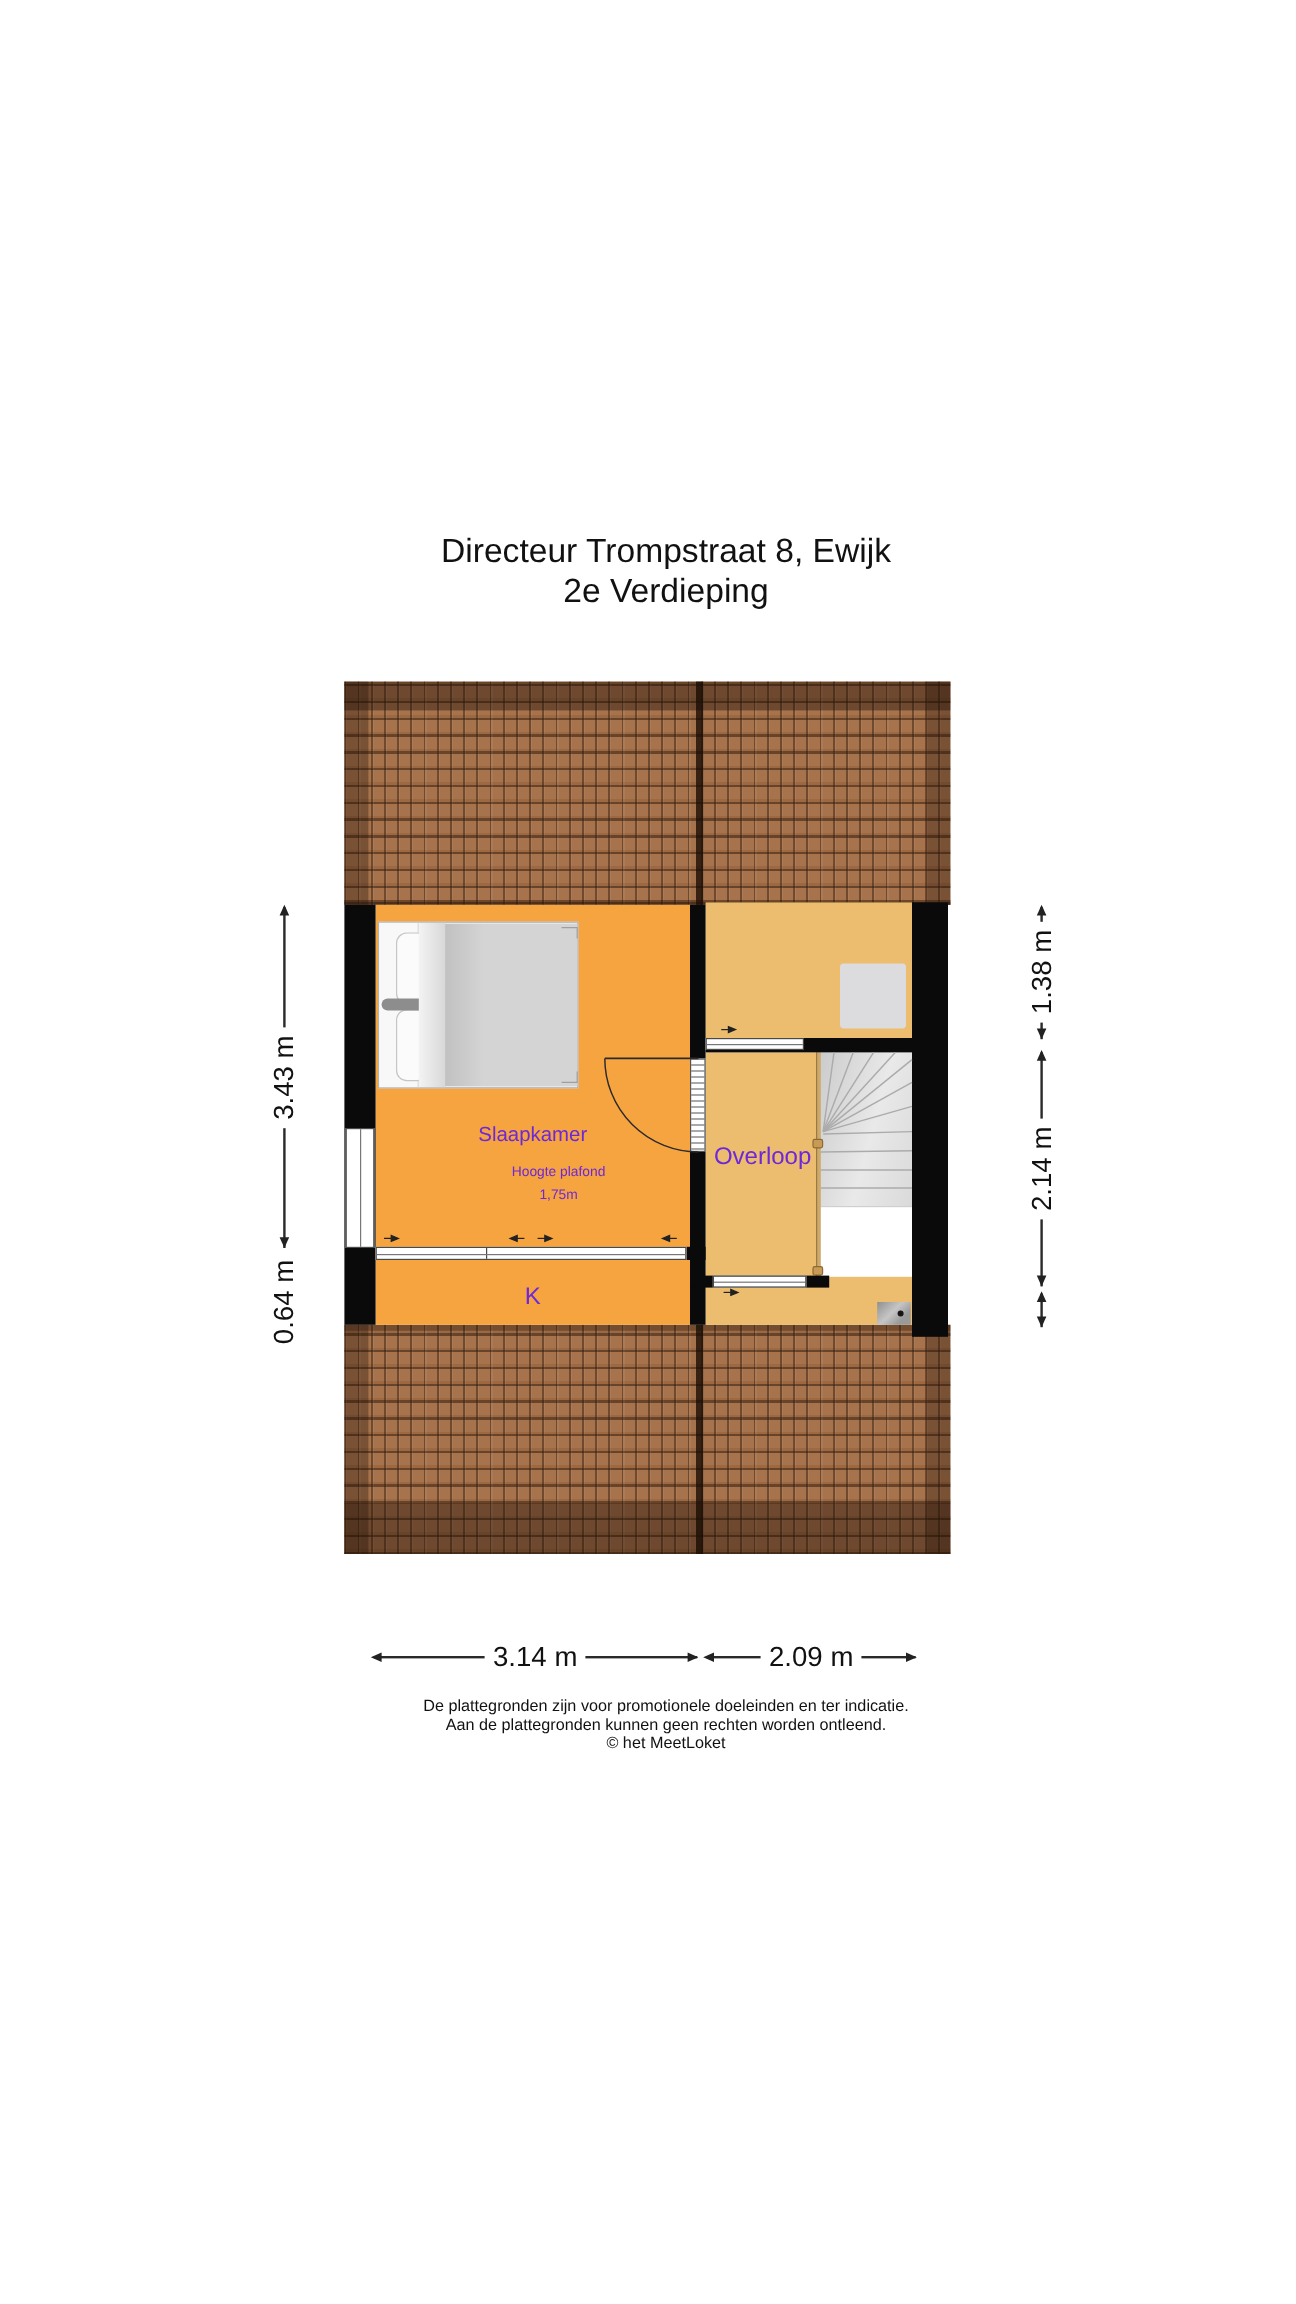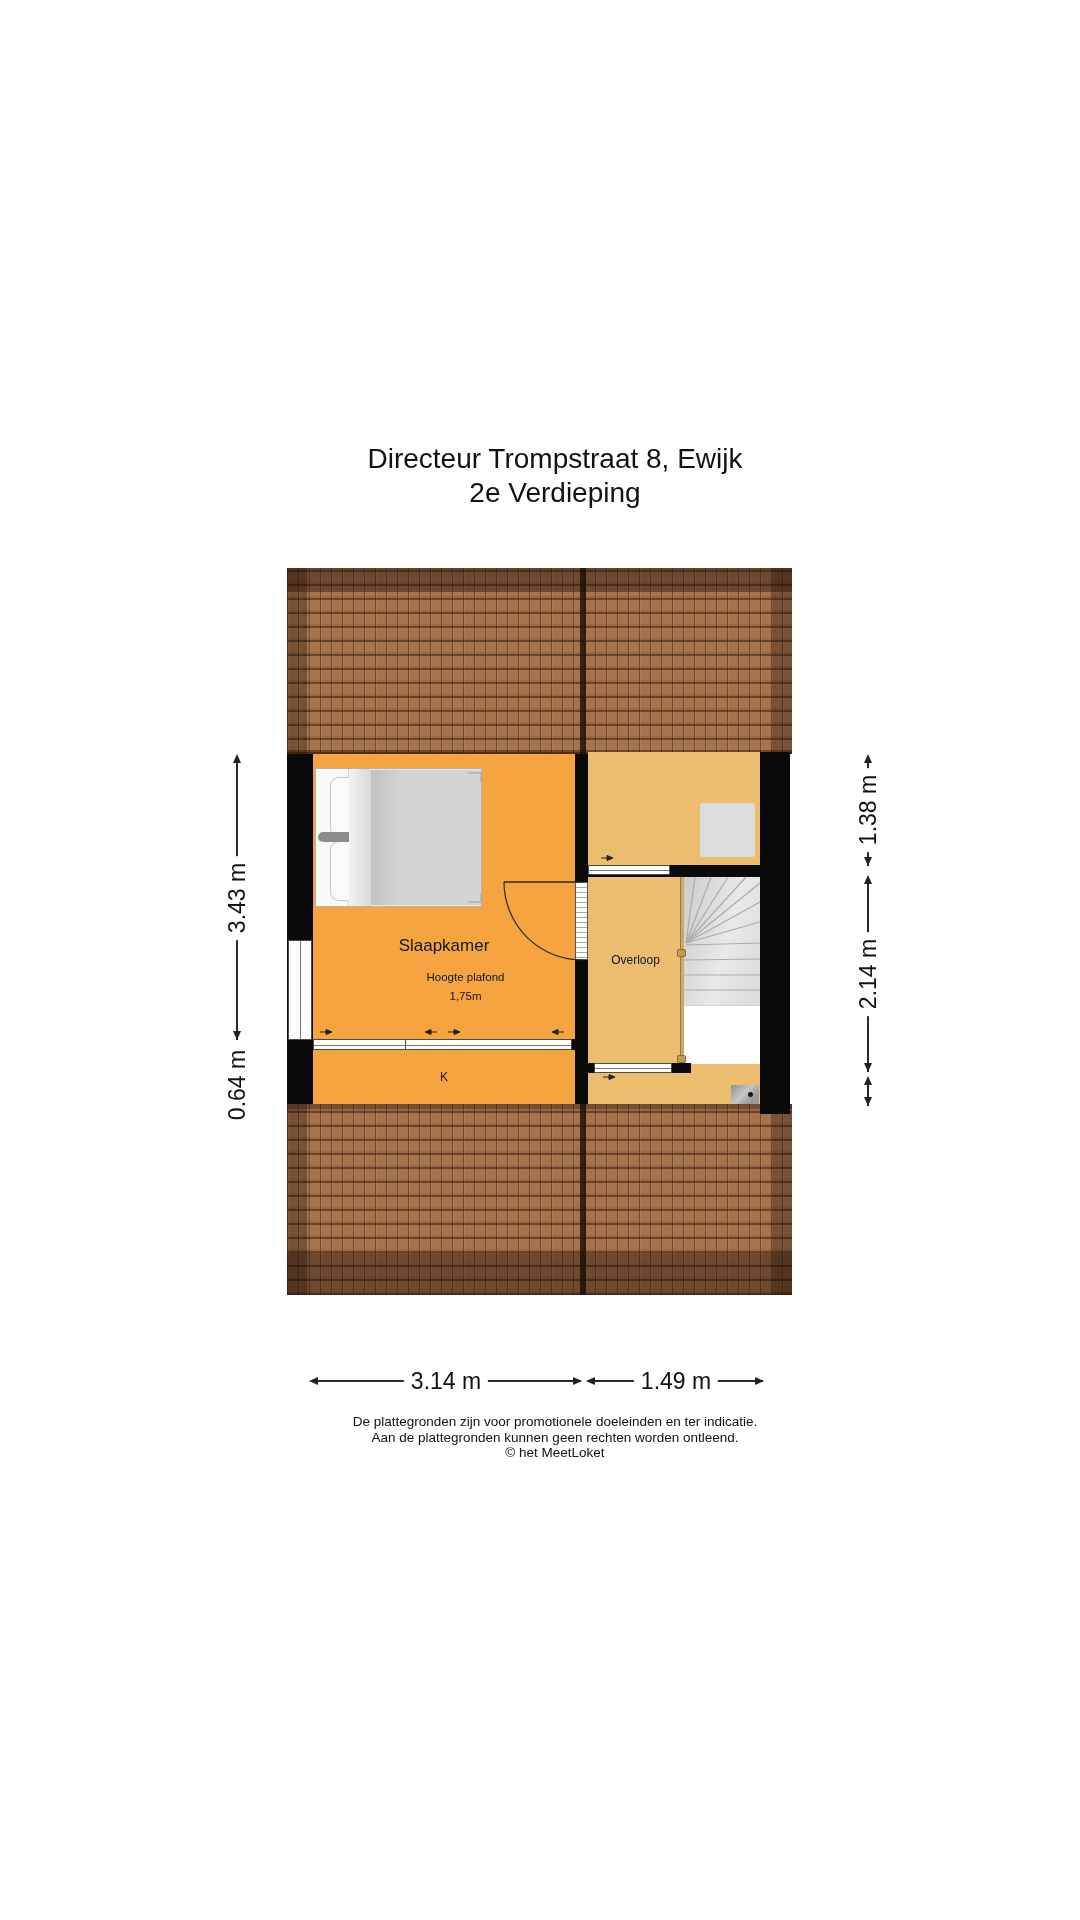--- a/index.html
+++ b/index.html
@@ -64,23 +64,23 @@
   .bed{position:absolute;background:#e7e7e7;border:1px solid #b3b3b3;}
   .bed-head{position:absolute;left:0;top:0;width:33px;height:100%;background:#f8f8f8;border-right:1px solid #d6d6d6;}
   .pillow{position:absolute;width:27px;height:60px;background:#fbfbfb;border:1px solid #c5c5c5;border-radius:9px;}
   .bed-bar{position:absolute;left:2px;top:63px;width:36px;height:10px;background:#8d8d8d;border-radius:5px;}
   .bed-fold{position:absolute;left:33px;top:0;width:22px;height:100%;background:linear-gradient(90deg,#f3f3f3,#d8d8d8);}
   .duvet{position:absolute;left:55px;top:1px;width:110px;height:135px;background:#d4d4d4;
     background-image:linear-gradient(90deg,#c1c1c1,#d4d4d4 32px),
       repeating-linear-gradient(0deg, rgba(0,0,0,.035) 0 1px, transparent 1px 6px);}
 
   
-  .room-label{position:absolute;text-align:center;color:#0f172a;}
+  .room-label{position:absolute;text-align:center;color:#6d28d9;}
   .lbl-main{font-size:17px;}
-  .lbl-med{font-size:12px;}
+  .lbl-med{font-size:20px;}
   .lbl-small{font-size:11.5px;line-height:19px;}
 
   
   .dim-line-v{position:absolute;width:1.5px;background:#2a2a2a;}
   .dim-line-h{position:absolute;height:1.5px;background:#2a2a2a;}
   .dim-label{position:absolute;font-size:23px;color:#111;background:#fff;padding:0 7px;white-space:nowrap;
              transform:translate(-50%,-50%);}
   .dim-label.rot{transform:translate(-50%,-50%) rotate(-90deg);}
   .arr{position:absolute;width:0;height:0;border-style:solid;}
   .arr-up{border-width:0 4px 9px 4px;border-color:transparent transparent #222 transparent;}
@@ -223,20 +223,20 @@
   <div class="arr arr-down" style="left:863.5px;top:1097px;"></div>
 
   <div class="dim-line-h" style="left:312px;top:1380px;width:269px;"></div>
   <div class="arr arr-left" style="left:309px;top:1376.5px;"></div>
   <div class="arr arr-right" style="left:573px;top:1376.5px;"></div>
   <div class="dim-label" style="left:446px;top:1381px;">3.14 m</div>
 
   <div class="dim-line-h" style="left:589px;top:1380px;width:174px;"></div>
   <div class="arr arr-left" style="left:586px;top:1376.5px;"></div>
   <div class="arr arr-right" style="left:755px;top:1376.5px;"></div>
-  <div class="dim-label" style="left:676px;top:1381px;">1.49 m</div>
+  <div class="dim-label" style="left:676px;top:1381px;">2.09 m</div>
 
   <div class="footer">
     <div>De plattegronden zijn voor promotionele doeleinden en ter indicatie.</div>
     <div>Aan de plattegronden kunnen geen rechten worden ontleend.</div>
     <div>© het MeetLoket</div>
   </div>
 </div>
 
 </body></html>

